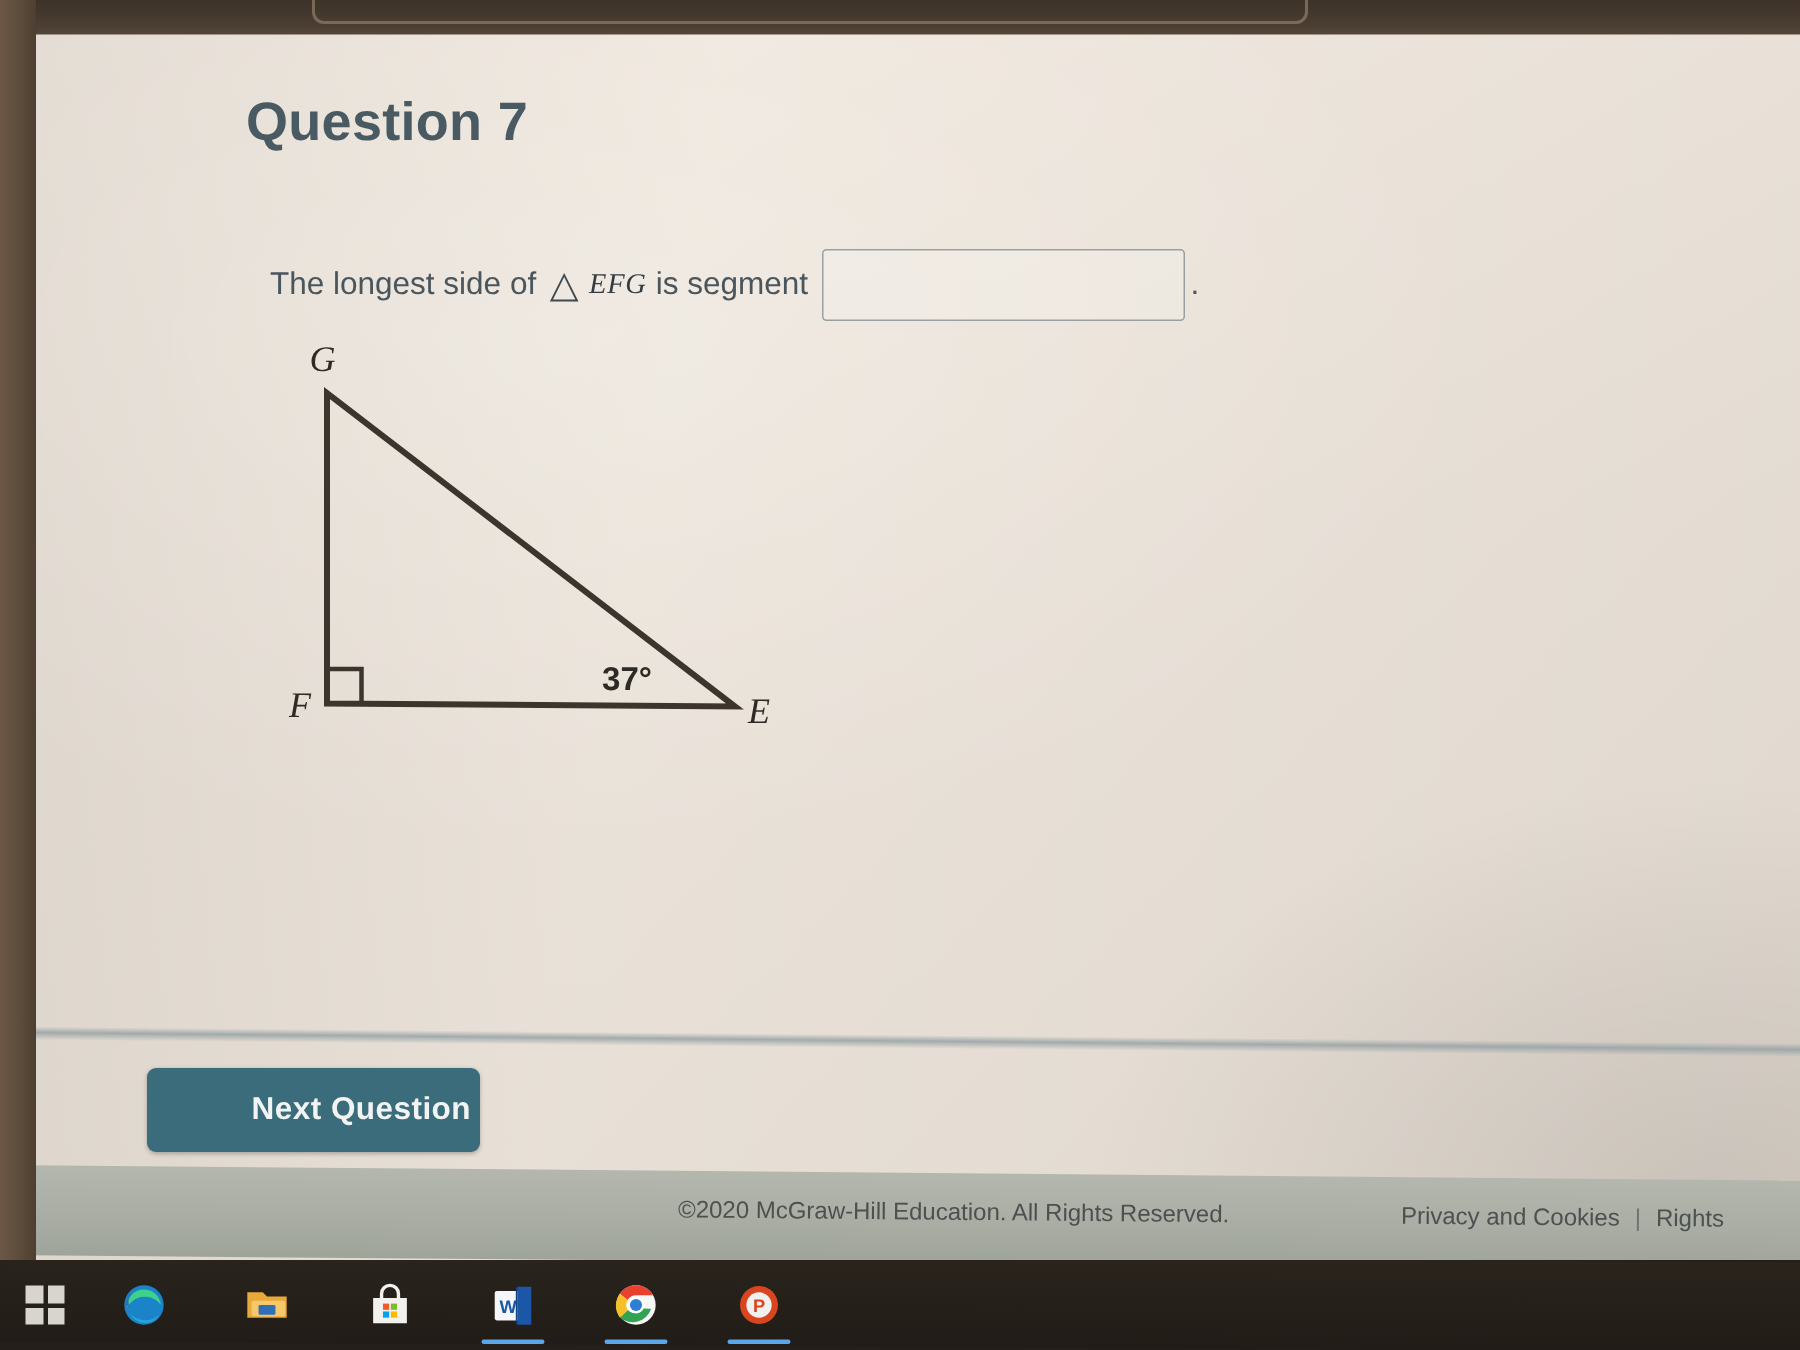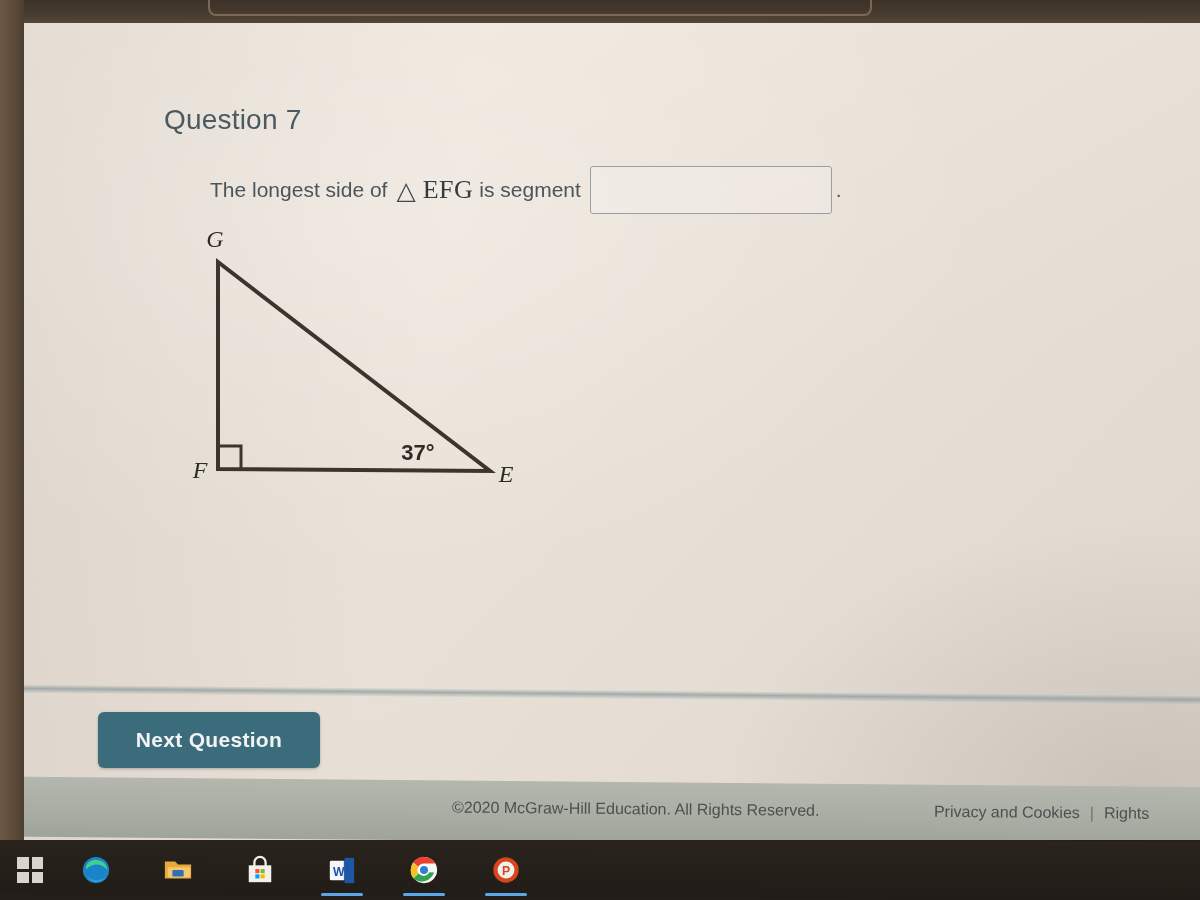--- a/index.html
+++ b/index.html
@@ -63,48 +63,47 @@
 
   .content {
     position: absolute;
     left: 0; top: 0;
     width: 1178px; height: 818px;
   }
 
   .page-title {
     position: absolute;
     left: 142px; top: 38px;
-    font-size: 28px;
-    font-weight: normal;
+    font-size: 36px;
+    font-weight: bold;
     color: #4a5a62;
     letter-spacing: .2px;
-    margin-top: 44px;
   }
 
   .question-line {
     position: absolute;
     left: 158px; top: 144px;
     display: flex;
     align-items: center;
     font-size: 21px;
     color: #3f4b52;
     white-space: nowrap;
-    margin-left: 30px;
   }
   .q-text { color: #4a555c; }
   .tri-glyph {
     display: inline-block;
     font-size: 25px;
     margin: 0 7px 0 9px;
     color: #3f4b52;
     line-height: 1;
   }
   .math-italic {
     font-family: "Liberation Serif", serif;
-    font-size: 26px;
+    font-style: italic;
+    font-size: 19px;
     letter-spacing: .5px;
     color: #333c42;
     margin-right: 6px;
   }
   .answer-input {
     width: 242px;
     height: 48px;
     margin-left: 9px;
     border: 1px solid #9aa0a2;
     border-radius: 3px;
@@ -146,20 +145,21 @@
     background: #3b6c7c;
     color: #f2f4f3;
     border: none;
     border-radius: 6px;
     font-family: "Liberation Sans", sans-serif;
     font-size: 21px;
     font-weight: bold;
     letter-spacing: .3px;
     cursor: pointer;
     box-shadow: 0 1px 3px rgba(0,0,0,.25);
+    text-align: right;
   }
 
   
   .footer {
     position: absolute;
     left: -24px; top: 760px;
     width: 1240px; height: 60px;
     background: linear-gradient(180deg, #b3b7ae 0%, #a9ada4 55%, #9fa49b 100%);
     transform: rotate(.5deg);
   }

